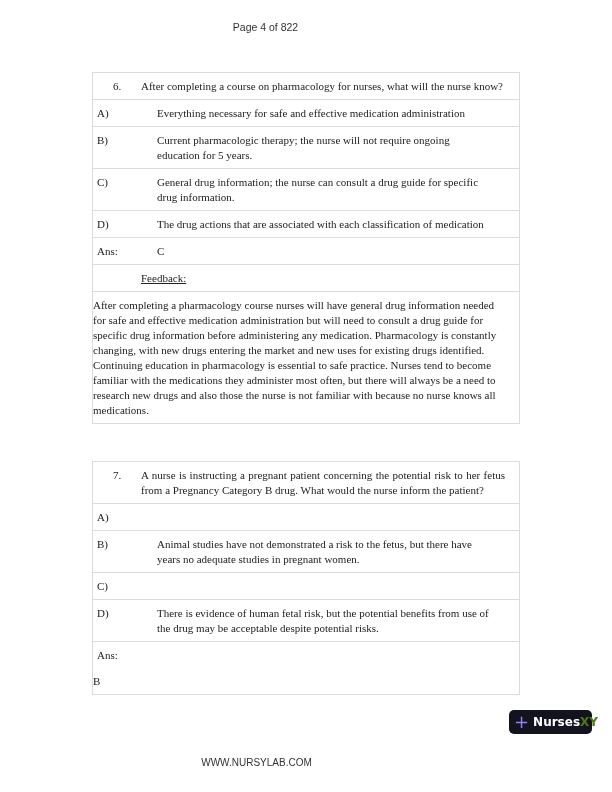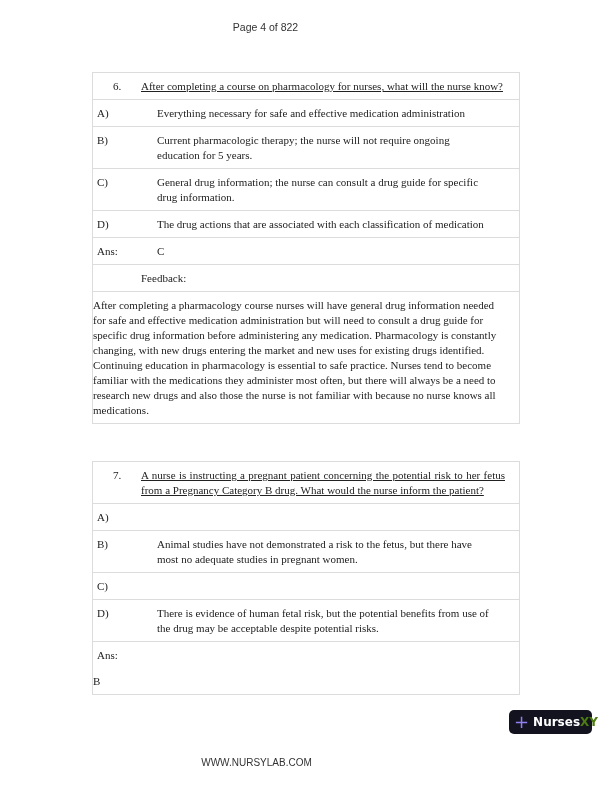--- a/index.html
+++ b/index.html
@@ -12,25 +12,25 @@
     position: absolute; top: 21px; left: 0; width: 531px; text-align: center;
     font-family: "Liberation Sans", sans-serif; font-size: 10.5px; color: #333;
   }
   .qtable {
     position: absolute; left: 92px; width: 426px;
     border: 1px solid #dcdcdc; border-collapse: collapse;
   }
   .row { border-bottom: 1px solid #dcdcdc; display: flex; font-size: 11px; line-height: 15px; }
   .row:last-child { border-bottom: none; flex-direction: column; }
   .qnum { width: 48px; text-align: center; padding: 6px 0 5px 0; flex: none; }
-  .qtext { flex: 1; padding: 6px 14px 5px 0; text-decoration: underline; }
+  .qtext { flex: 1; padding: 6px 14px 5px 0; }
   .opt-label { width: 64px; padding: 6px 0 5px 4px; flex: none; box-sizing: border-box; }
   .opt-text { flex: 1; padding: 6px 24px 5px 0; }
   .fb-spacer { width: 48px; flex: none; }
-  .fb-label { flex: 1; padding: 6px 0 5px 0; }
+  .fb-label { flex: 1; padding: 6px 0 5px 0; text-decoration: underline; }
   .fb-text { flex: 1; padding: 6px 16px 5px 0; }
   #q6 { top: 72px; }
   #q7 { top: 461px; }
   .badge {
     position: absolute; left: 509px; top: 710px; width: 83px; height: 24px;
     background: #12131f; border-radius: 5px; display: flex; align-items: center;
     font-family: "DejaVu Sans", sans-serif; font-weight: bold; font-size: 12px; color: #fff;
   }
   .badge .plus { color: #8f7ff0; font-size: 18px; font-weight: normal; margin: 0 4px 0 5px; line-height: 18px; }
   .badge .xy { color: #4d7c0f; }
@@ -82,21 +82,21 @@
 <div class="qtable" id="q7">
   <div class="row">
     <div class="qnum">7.</div>
     <div class="qtext" style="text-align: justify;">A nurse is instructing a pregnant patient concerning the potential risk to her fetus from a Pregnancy Category B drug. What would the nurse inform the patient?</div>
   </div>
   <div class="row">
     <div class="opt-label">A)</div>
   </div>
   <div class="row">
     <div class="opt-label">B)</div>
-    <div class="opt-text">Animal studies have not demonstrated a risk to the fetus, but there have most no adequate studies in pregnant women.</div>
+    <div class="opt-text">Animal studies have not demonstrated a risk to the fetus, but there have years no adequate studies in pregnant women.</div>
   </div>
   <div class="row">
     <div class="opt-label">C)</div>
   </div>
   <div class="row">
     <div class="opt-label">D)</div>
     <div class="opt-text">There is evidence of human fetal risk, but the potential benefits from use of the drug may be acceptable despite potential  risks.</div>
   </div>
   <div class="row">
     <div class="opt-label">Ans:</div>

